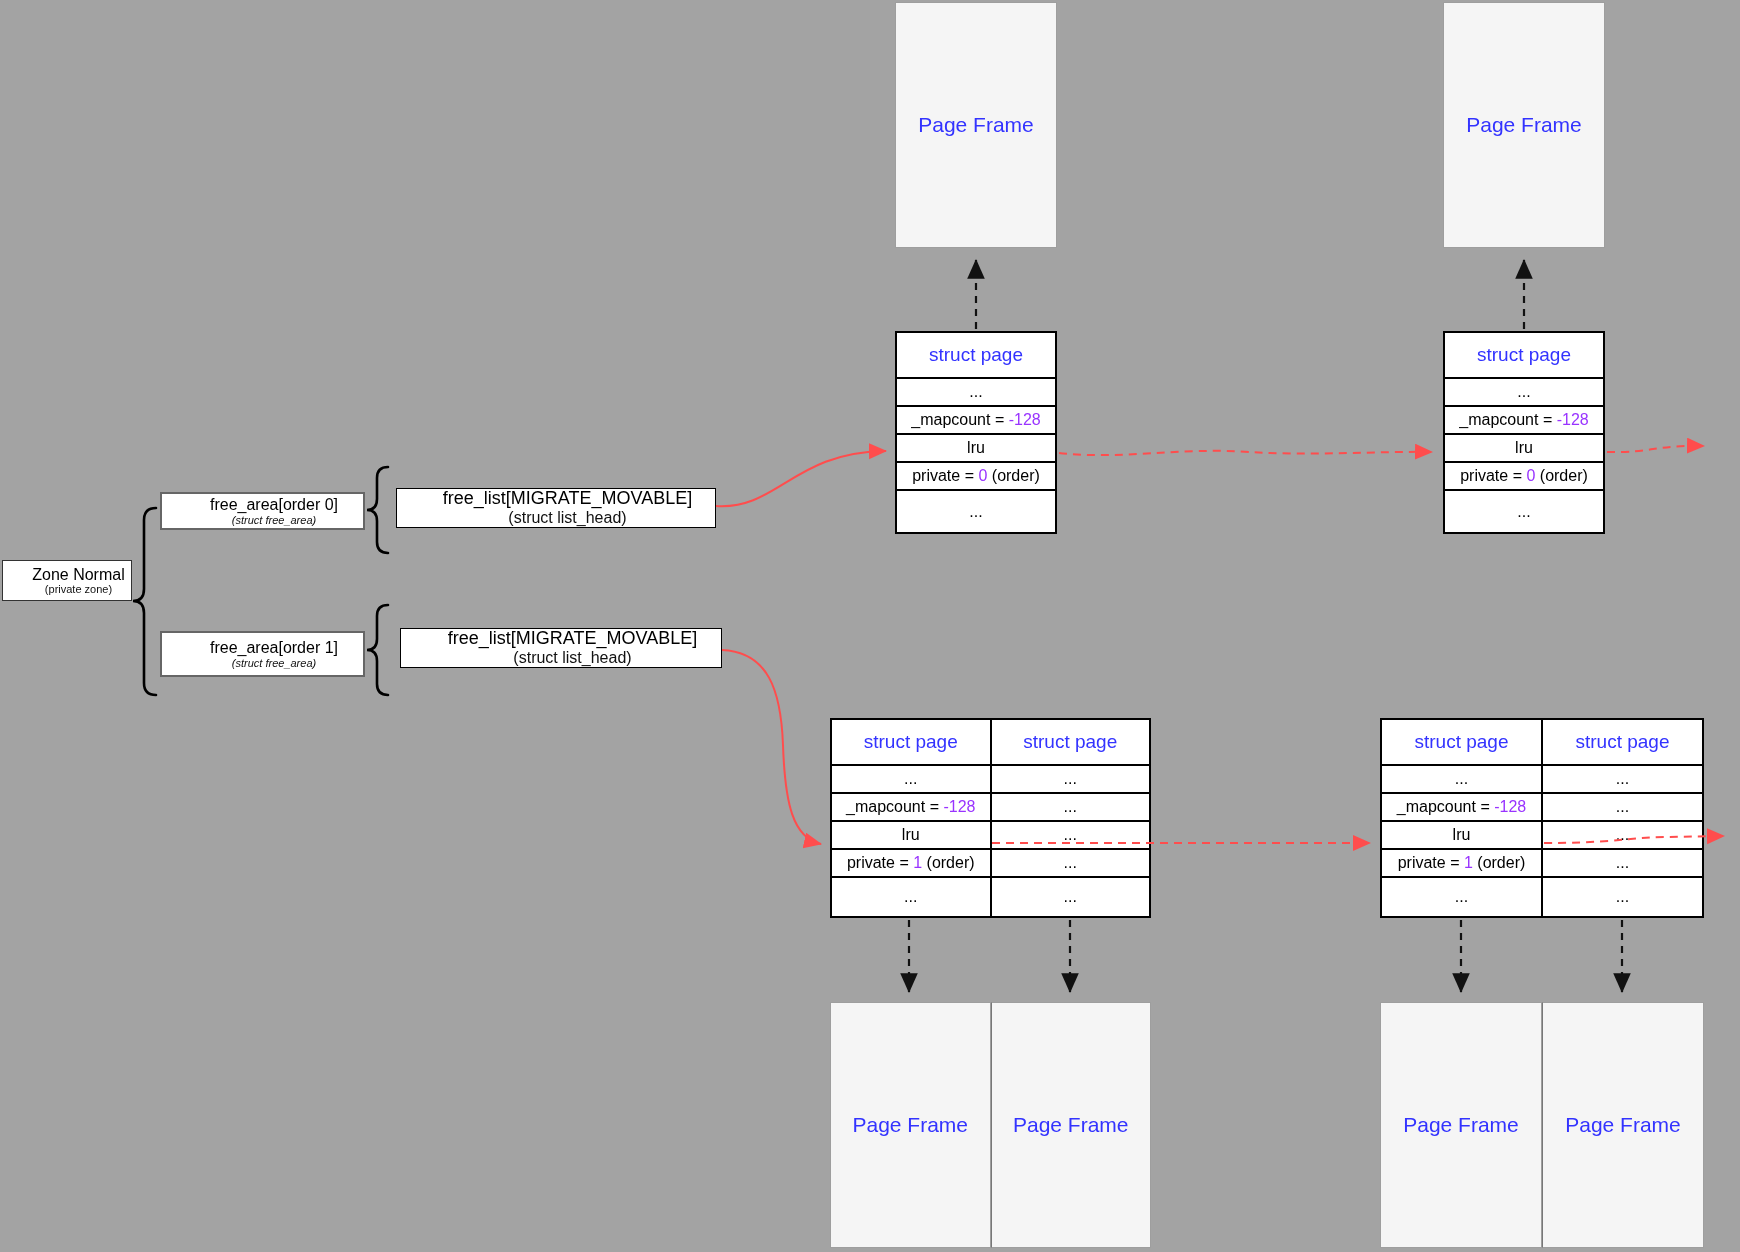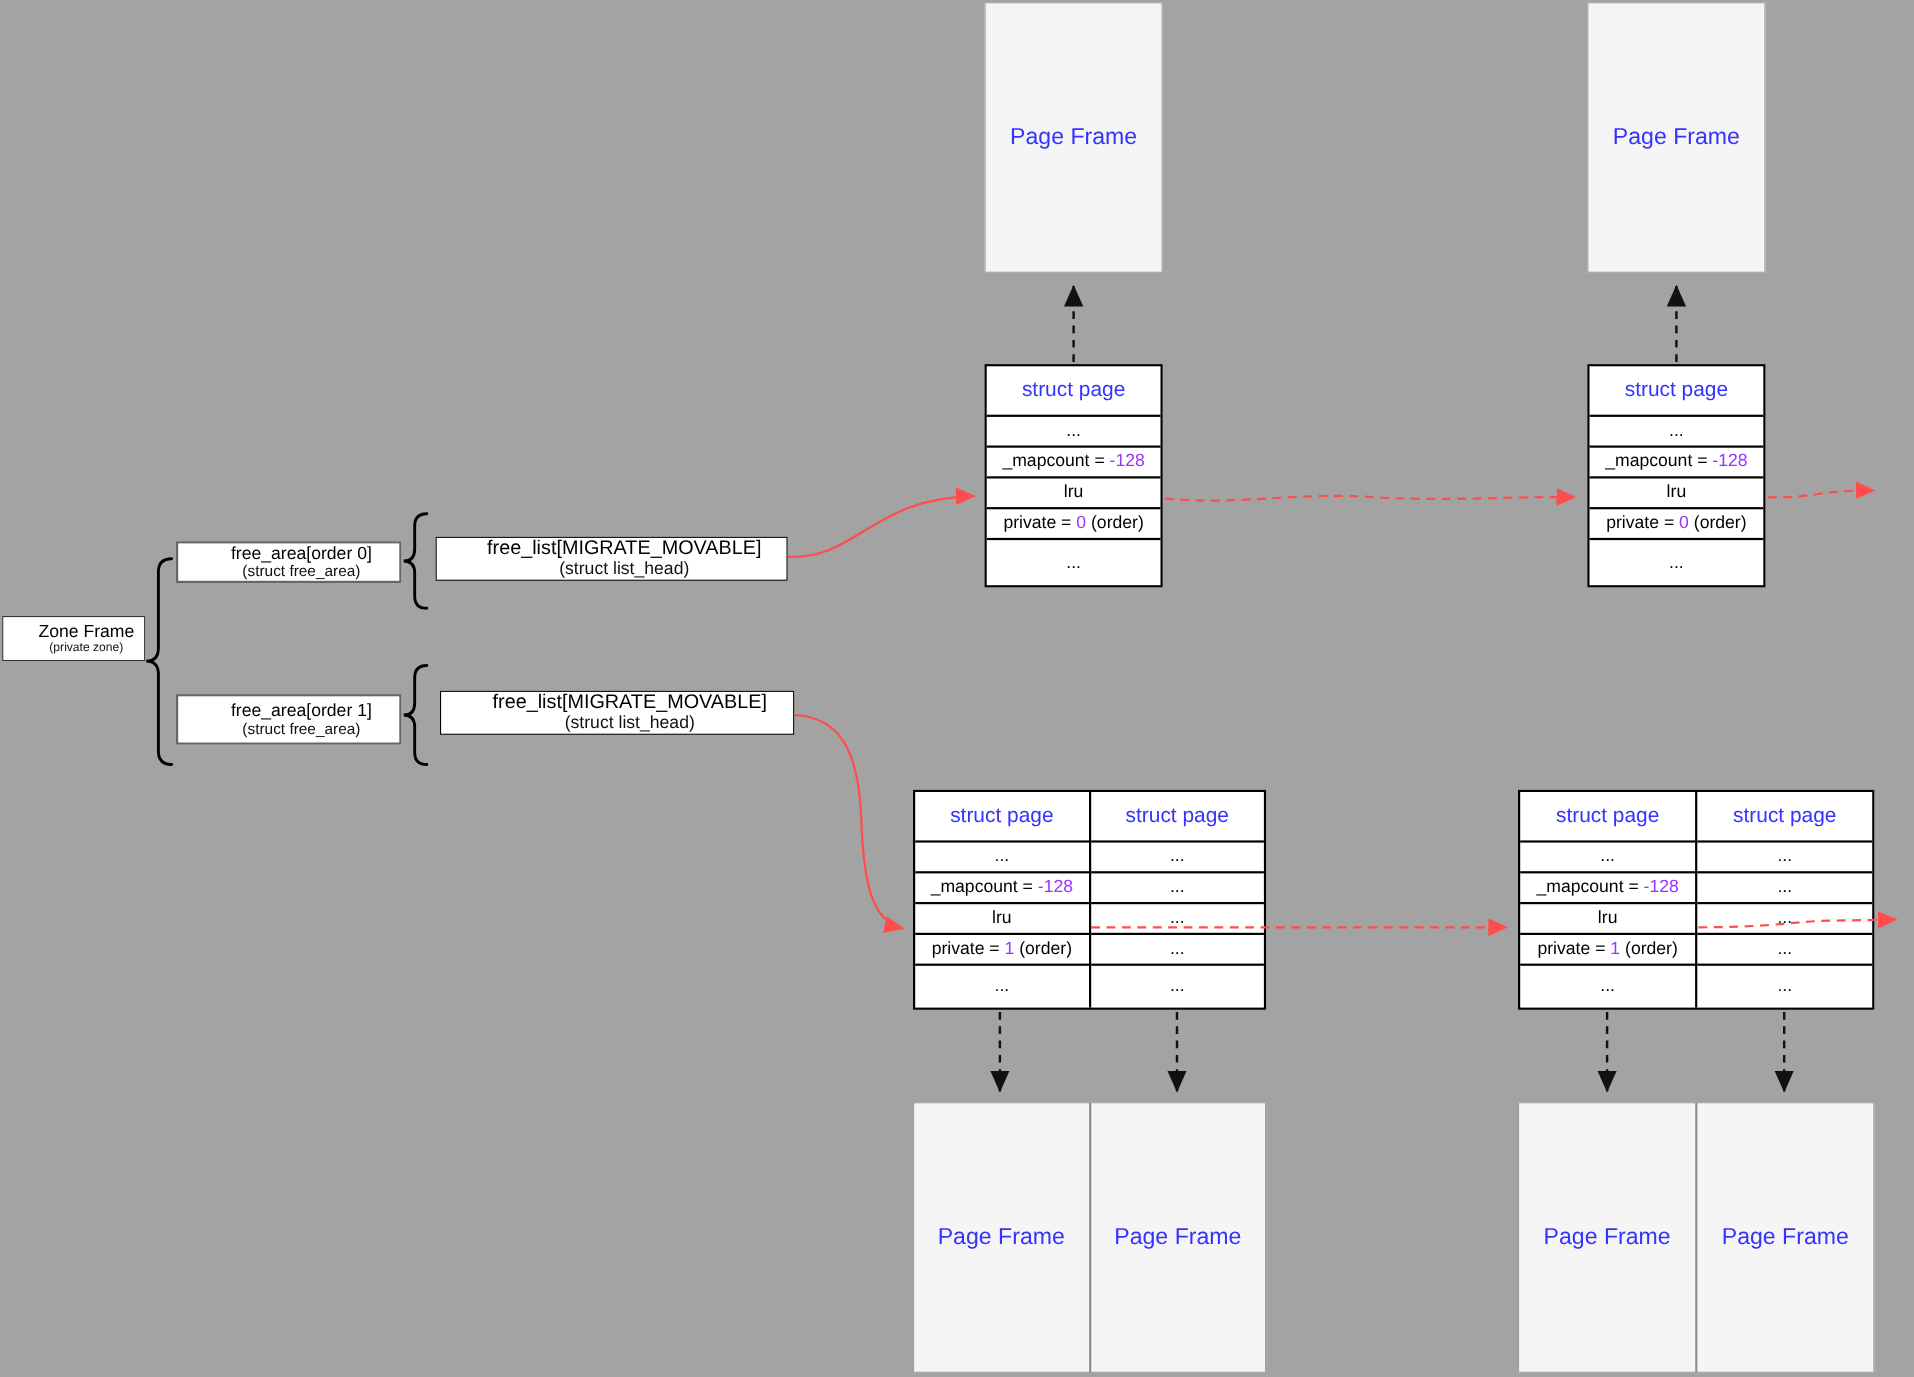--- a/index.html
+++ b/index.html
@@ -17,21 +17,21 @@
         background:#fff;text-align:center;line-height:1.1;padding-left:23px;}
   .lbox .t{color:#000;}
   .lbox .s{color:#111;}
 
   .zone-box{border:1.5px solid #333;}
   .zone-box .t{font-size:16px;}
   .zone-box .s{font-size:11px;}
 
   .fa-box{border:2px solid var(--boxgray);}
   .fa-box .t{font-size:16px;}
-  .fa-box .s{font-size:14px;}
+  .fa-box .s{font-size:11px;font-style:italic;}
 
   .fl-box{border:1.8px solid #000;}
   .fl-box .t{font-size:18px;}
   .fl-box .s{font-size:16px;}
 
   
   .pframe{border:1.6px solid var(--pf-border);background:var(--pf-fill);
           display:flex;align-items:center;justify-content:center;}
   .pframe .pf-label{color:var(--blue);font-size:21px;}
   .pf-pair{display:flex;}
@@ -78,21 +78,21 @@
         <div class="thead">struct page</div>
         <div class="trow"><span>...</span></div>
         <div class="trow"><span>_mapcount = </span><span class="accent">-128</span></div>
         <div class="trow"><span>lru</span></div>
         <div class="trow"><span>private = </span><span class="accent">0</span><span> (order)</span></div>
         <div class="trow"><span>...</span></div>
       </div>
     </div>
 
   <div class="abs lbox zone-box" style="left:2px;top:560px;width:130px;height:41px;">
-    <span class="t">Zone Frame</span>
+    <span class="t">Zone Normal</span>
     <span class="s">(private zone)</span>
   </div>
 
   <div class="abs lbox fa-box" style="left:160px;top:492px;width:205px;height:38px;">
     <span class="t">free_area[order 0]</span>
     <span class="s">(struct free_area)</span>
   </div>
   <div class="abs lbox fa-box" style="left:160px;top:631px;width:205px;height:46px;">
     <span class="t">free_area[order 1]</span>
     <span class="s">(struct free_area)</span>

